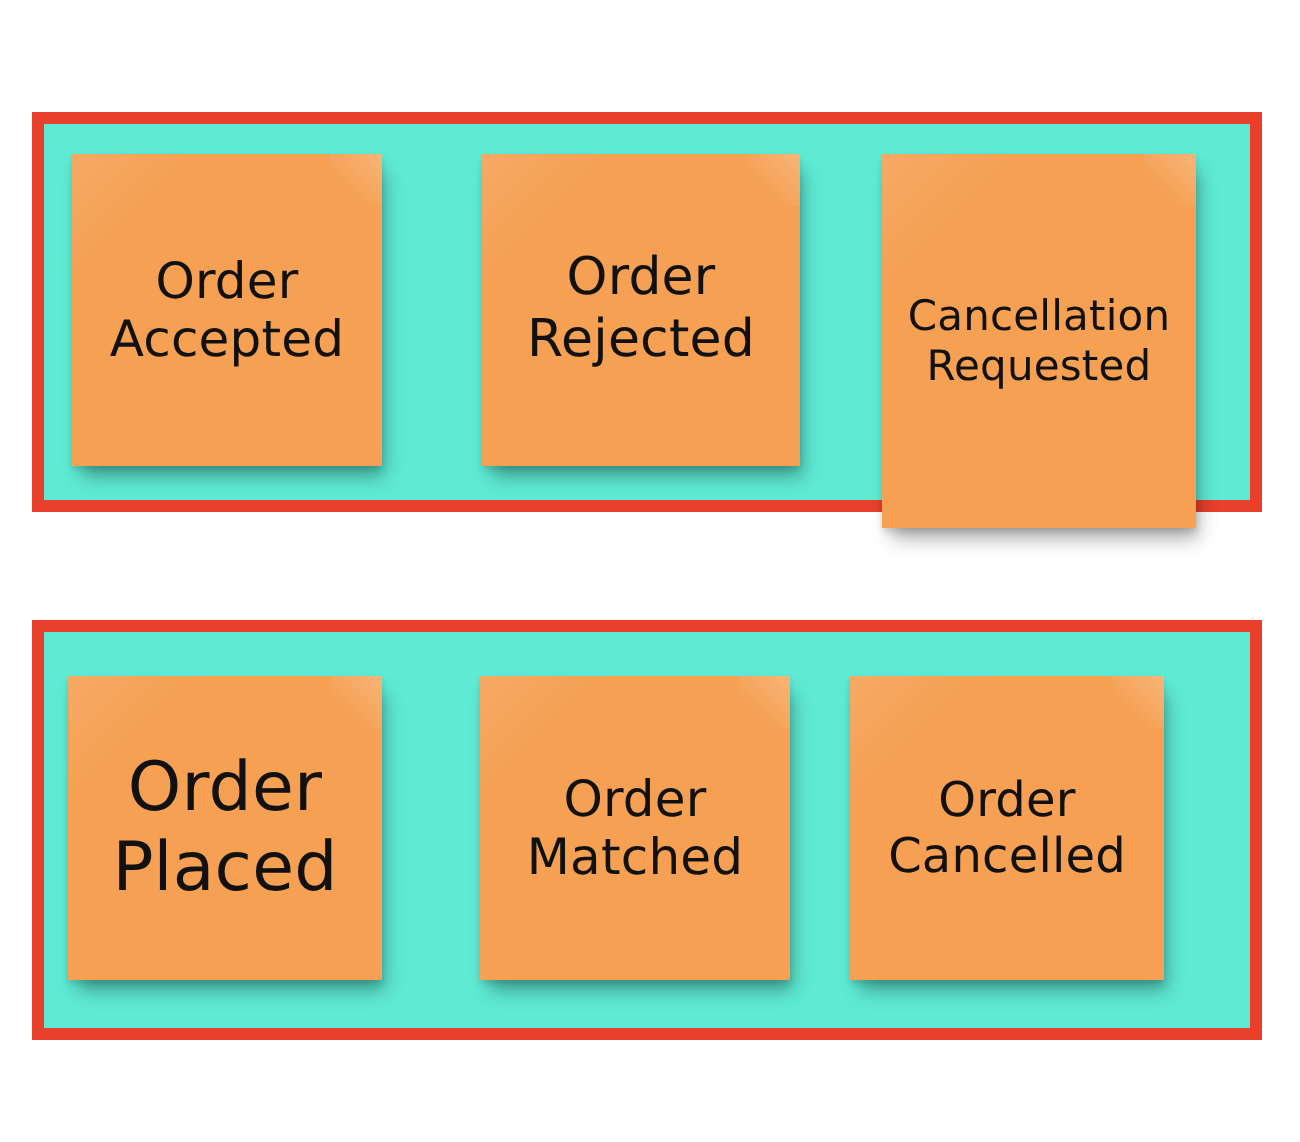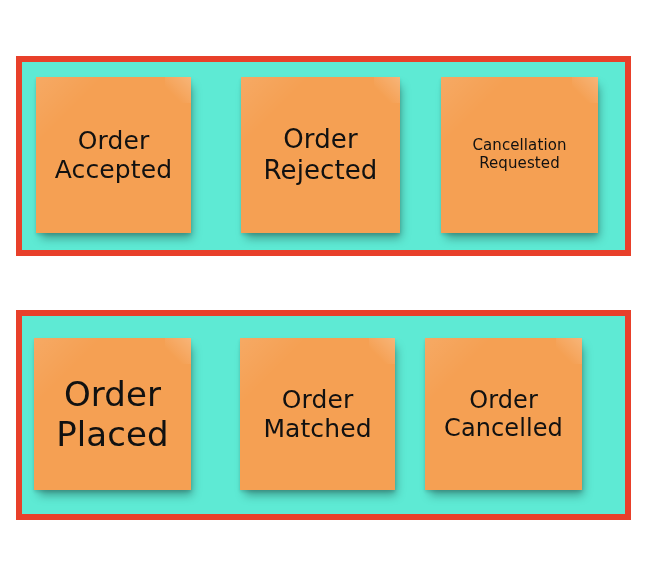--- a/index.html
+++ b/index.html
@@ -92,21 +92,21 @@
       <div class="sticky" id="card-0-0" style="left: 14px; top: 15px; width: 155px; height: 156px; font-size: 25px; color: rgb(17, 17, 17);">
         <span class="sticky-label">Order
 Accepted</span>
       </div>
 
       <div class="sticky" id="card-0-1" style="left: 219px; top: 15px; width: 159px; height: 156px; font-size: 26px; color: rgb(17, 17, 17);">
         <span class="sticky-label">Order
 Rejected</span>
       </div>
 
-      <div class="sticky" id="card-0-2" style="left: 419px; top: 15px; width: 157px; height: 156px; font-size: 15px; color: rgb(17, 17, 17);">
+      <div class="sticky" id="card-0-2" style="left: 419px; top: 15px; width: 157px; height: 187px; font-size: 21px; color: rgb(17, 17, 17);">
         <span class="sticky-label">Cancellation
 Requested</span>
       </div>
 
     </div>
   </div>
 
   <div class="group-frame" id="group-1" style="left: 16px; top: 310px; width: 615px; height: 210px; border-color: rgb(232, 64, 42);">
     <div class="inner-rule"></div>
     <div class="group-body">

